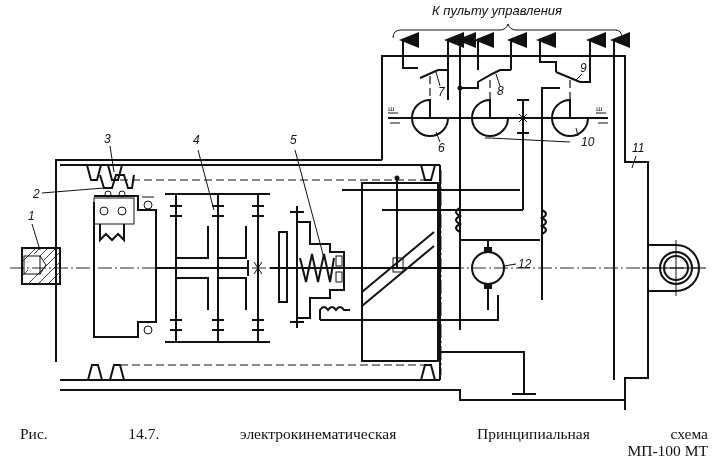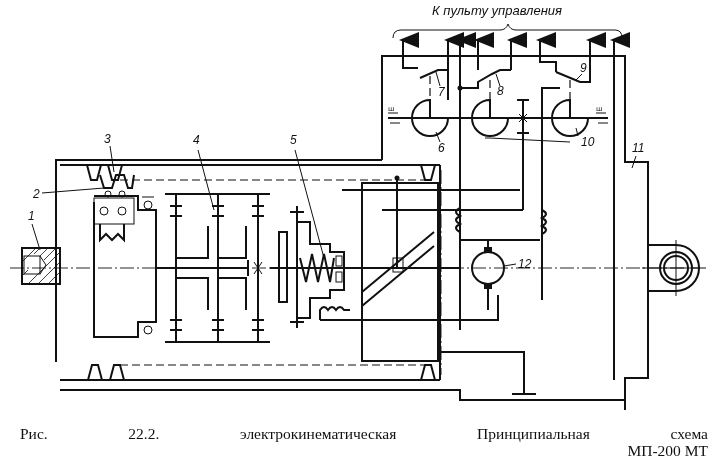--- a/index.html
+++ b/index.html
@@ -235,19 +235,19 @@
     <line class="thin" x1="578" y1="136" x2="576" y2="128"></line>
     <text class="num" x="632" y="152">11</text>
     <line class="thin" x1="636" y1="156" x2="632" y2="168"></line>
     <text class="num" x="518" y="268">12</text>
   </g>
 </svg>
 
 <div class="caption">
   <div class="l1">
     <span>Рис.</span>
-    <span>22.2.</span>
+    <span>14.7.</span>
     <span>электрокинематическая</span>
     <span>Принципиальная</span>
     <span>схема</span>
   </div>
-  <div class="l2">МП-200 МТ</div>
+  <div class="l2">МП-100 МТ</div>
 </div>
 
 </body></html>

